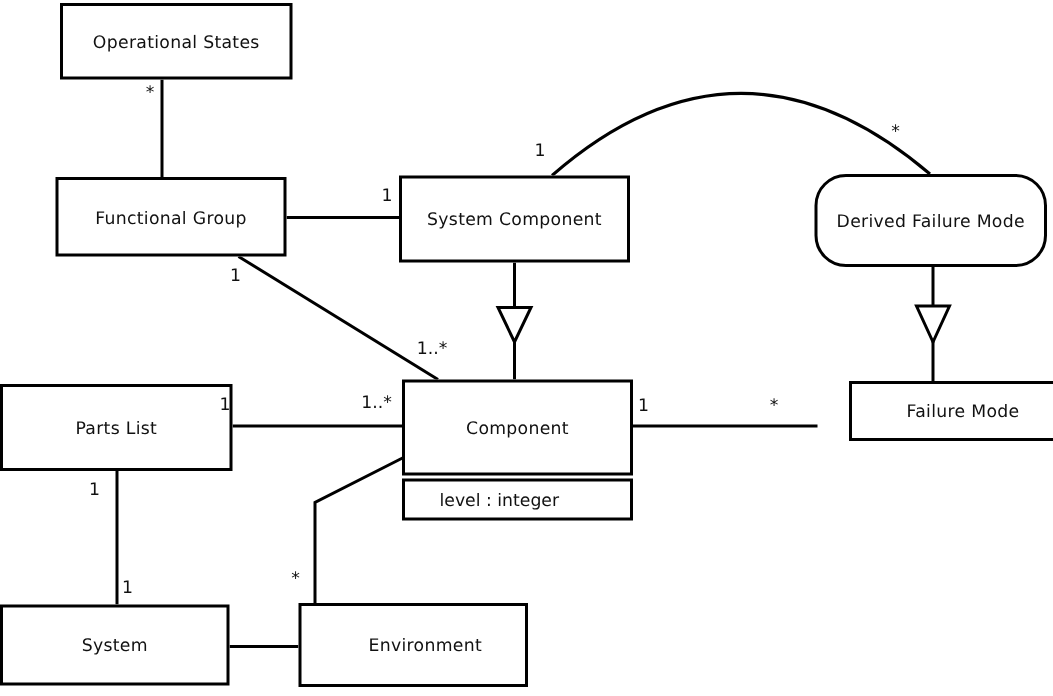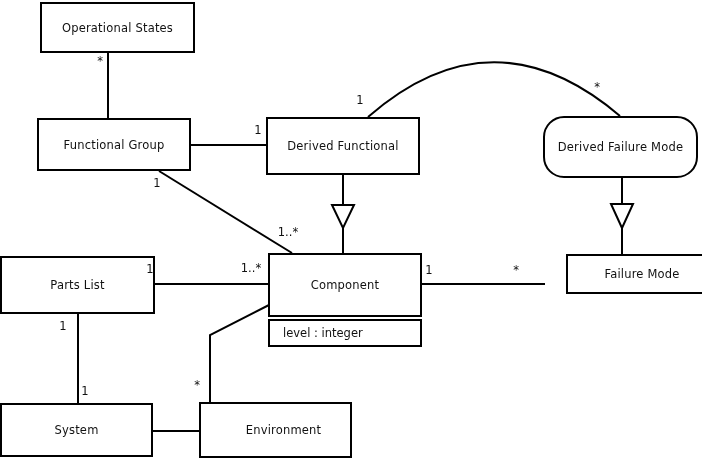--- a/index.html
+++ b/index.html
@@ -10,21 +10,21 @@
   }
   #wires{position:absolute;left:0;top:0;width:702px;height:464px;}
   .uml-box{
     position:absolute;box-sizing:border-box;border:2px solid #000;background:#fff;
     display:flex;align-items:center;justify-content:center;
     font-size:11.5px;letter-spacing:0.2px;white-space:nowrap;
   }
   .uml-attr{
     position:absolute;box-sizing:border-box;border:2px solid #000;background:#fff;
     display:flex;align-items:center;justify-content:flex-start;
-    font-size:11.5px;padding-left:13px;white-space:nowrap;
+    font-size:11.5px;padding-left:23px;white-space:nowrap;
   }
   .mult{
     position:absolute;transform:translate(-50%,-50%);
     font-size:11.5px;line-height:1;background:transparent;white-space:nowrap;
   }
 </style>
 </head>
 <body>
 
 <div id="canvas">
@@ -58,21 +58,21 @@
 
   <div class="uml-box" style="left:37px;top:118px;width:154px;height:53px;">
     <span>Functional Group</span>
   </div>
 
   <div class="uml-box" style="left:40px;top:2px;width:155px;height:51px;">
     <span>Operational States</span>
   </div>
 
   <div class="uml-box" style="left:266px;top:117px;width:154px;height:58px;">
-    <span>Derived Functional</span>
+    <span>System Component</span>
   </div>
 
   <div class="uml-box" style="left:543px;top:116px;width:155px;height:62px;border-radius:21px;">
     <span>Derived Failure Mode</span>
   </div>
 
   <div class="uml-box" style="left:0px;top:256px;width:155px;height:58px;">
     <span>Parts List</span>
   </div>
 

